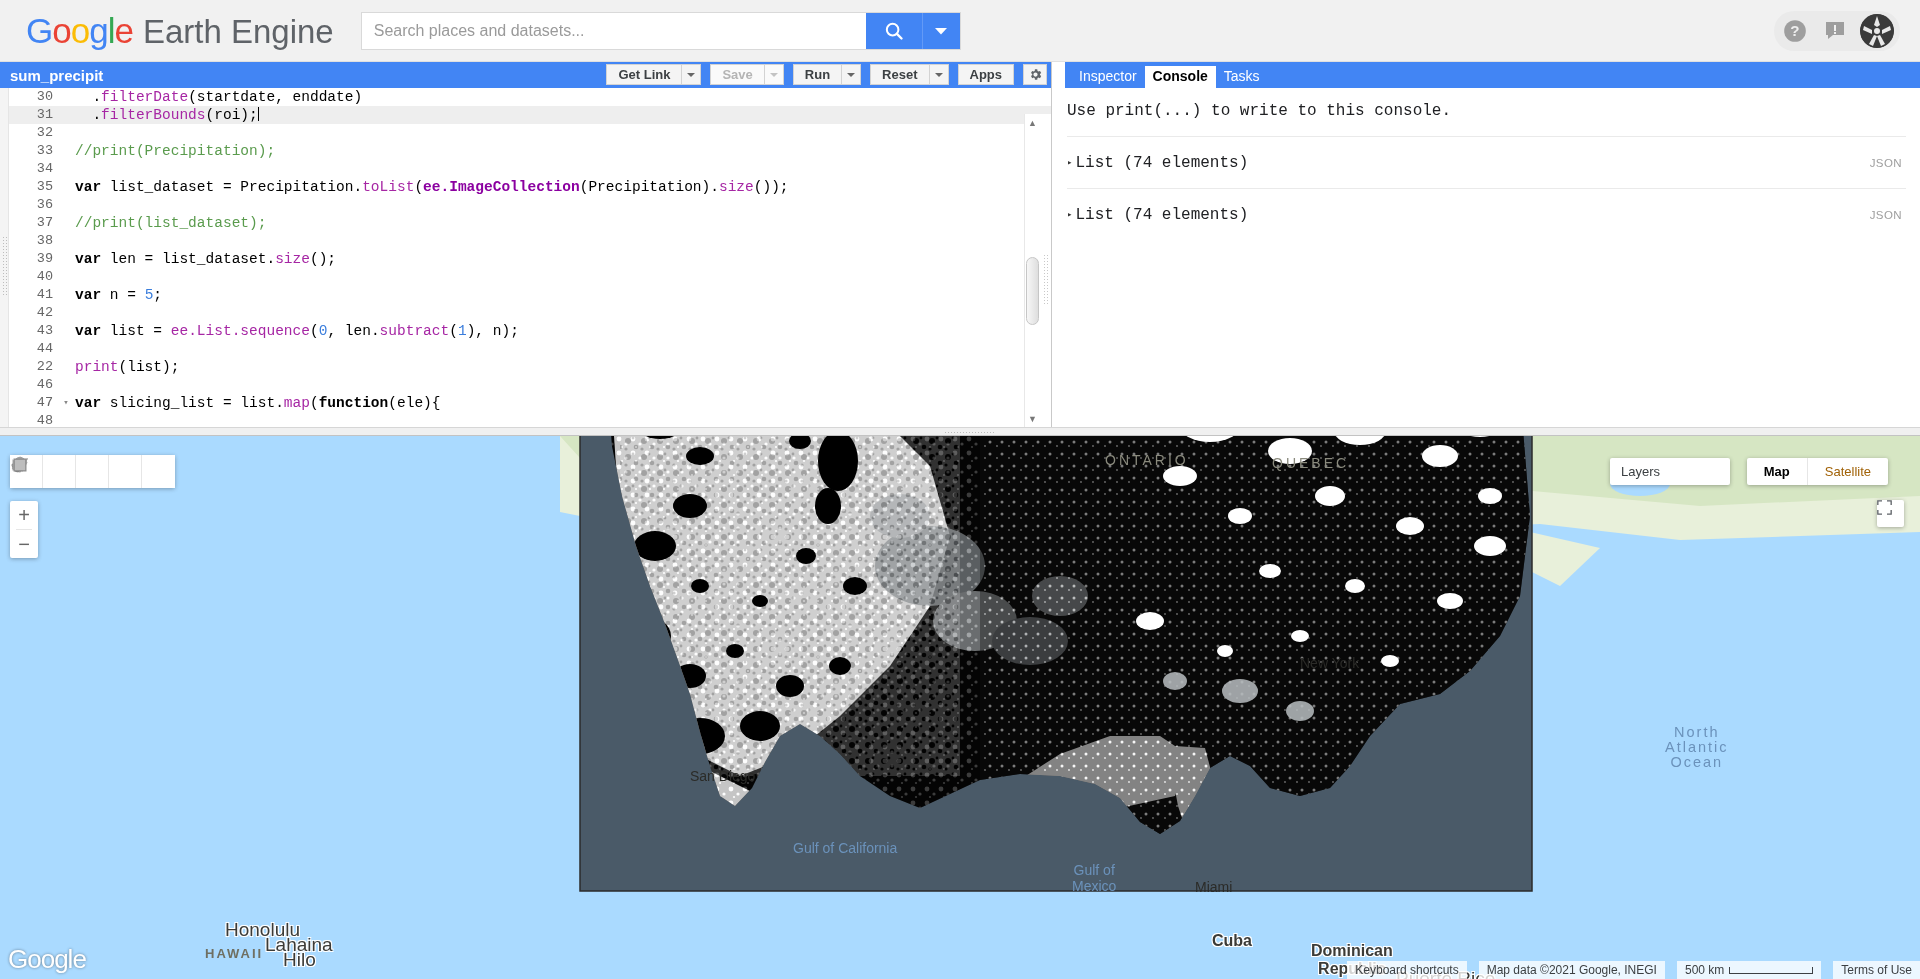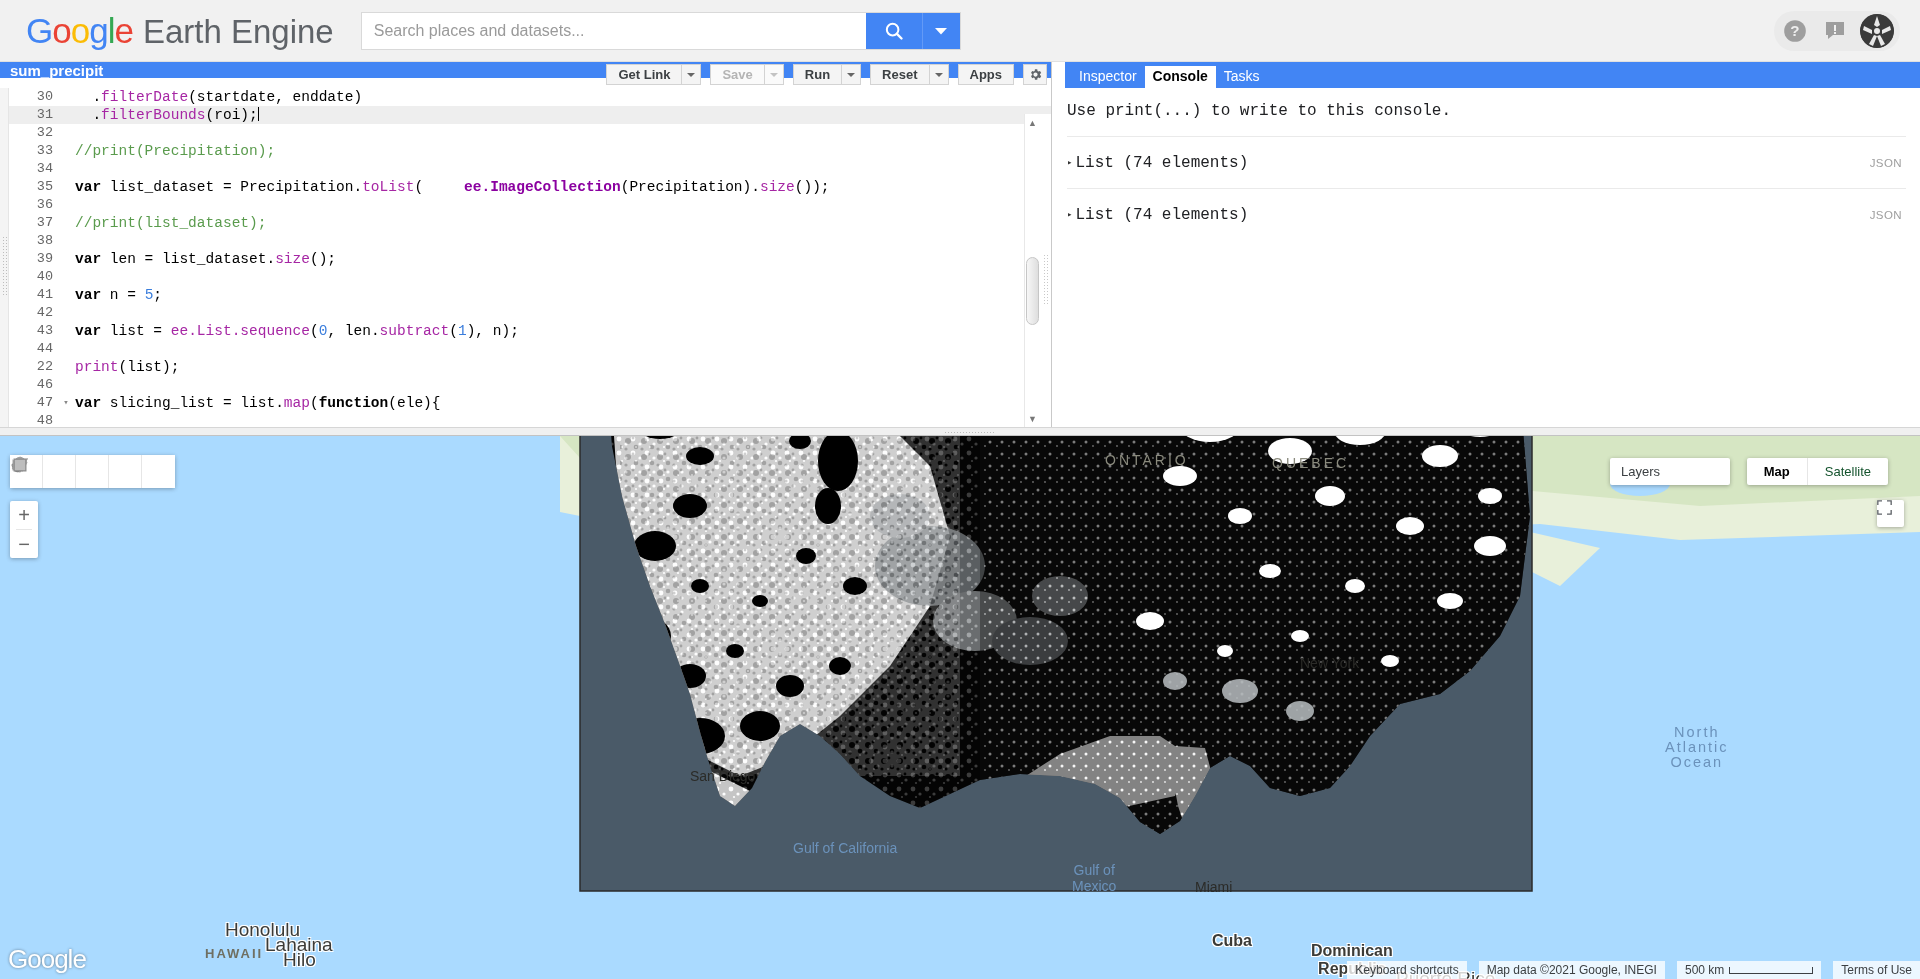--- a/index.html
+++ b/index.html
@@ -54,21 +54,21 @@
     width: 34px; height: 34px; border-radius: 50%; overflow: hidden;
     background: #565656; cursor: pointer;
   }
 
   
   .editor-panel {
     position: absolute; left: 0; top: 62px; width: 1052px; height: 365px;
     background: #fff; border-right: 1px solid #c9c9c9;
   }
   .editor-toolbar {
-    height: 16px; background: #4285f4; display: flex; align-items: center;
+    height: 26px; background: #4285f4; display: flex; align-items: center;
     position: relative;
   }
   .script-name {
     color: #fff; font-size: 15px; font-weight: bold; margin-left: 10px;
     font-family: "Liberation Sans", sans-serif;
   }
   .tb-right { position: absolute; right: 4px; top: 2px; display: flex; align-items: center; gap: 0; }
   .btn-grp { display: flex; margin-right: 9px; }
   .ge-btn {
     height: 21px; background: #f4f4f4; border: 1px solid #d3d3d3;
@@ -112,21 +112,21 @@
   .lno {
     width: 52px; min-width: 52px; text-align: right; padding-right: 8px;
     color: #666; font-size: 13.5px; font-family: "Liberation Mono", monospace;
     user-select: none;
   }
   .fold { width: 10px; min-width: 10px; text-align: center; color: #888; font-size: 9px; }
   .ccode { padding-left: 4px; color: #000; }
   .kw { color: #000; font-weight: bold; }
   .cm { color: #5a9b4d; }
   .fn { color: #a626a4; }
-  .ns { color: #8b00a0; font-weight: bold; margin-left: 41px; }
+  .ns { color: #8b00a0; font-weight: bold; }
   .num { color: #3a7ddc; }
   .caret-bar { display:inline-block; width:1px; height:14px; background:#000; vertical-align:-2px; }
 
   .v-scrollbar {
     position: absolute; right: 11px; top: 26px; bottom: 0; width: 16px;
     background: #fff; border-left: 1px solid #e8e8e8;
     display: flex; flex-direction: column; align-items: center;
   }
   .sb-arrow {
     width: 16px; height: 17px; display: flex; align-items: center; justify-content: center;
@@ -225,21 +225,21 @@
     background: #fff; box-shadow: 0 1px 4px rgba(0,0,0,.3); border-radius: 2px;
     display: flex; align-items: center; padding-left: 11px;
     font-size: 13px; color: #3c4043; cursor: pointer;
   }
   .maptype {
     position: absolute; right: 32px; top: 22px; height: 27px; display: flex;
     background: #fff; box-shadow: 0 1px 4px rgba(0,0,0,.3); border-radius: 2px;
   }
   .mt-btn {
     padding: 0 17px; display: flex; align-items: center; font-size: 13px;
-    color: #14532d; cursor: pointer; border-right: 1px solid #e6e6e6;
+    color: #a16207; cursor: pointer; border-right: 1px solid #e6e6e6;
   }
   .mt-btn:last-child { border-right: 0; }
   .mt-btn.active { color: #000; font-weight: bold; }
   .fullscreen-btn {
     position: absolute; right: 16px; top: 64px; width: 27px; height: 27px;
     background: #fff; box-shadow: 0 1px 4px rgba(0,0,0,.3); border-radius: 2px;
     display: flex; align-items: center; justify-content: center; cursor: pointer;
   }
   .gmaps-logo {
     position: absolute; left: 8px; bottom: 4px; font-size: 26px; color: #fff;

